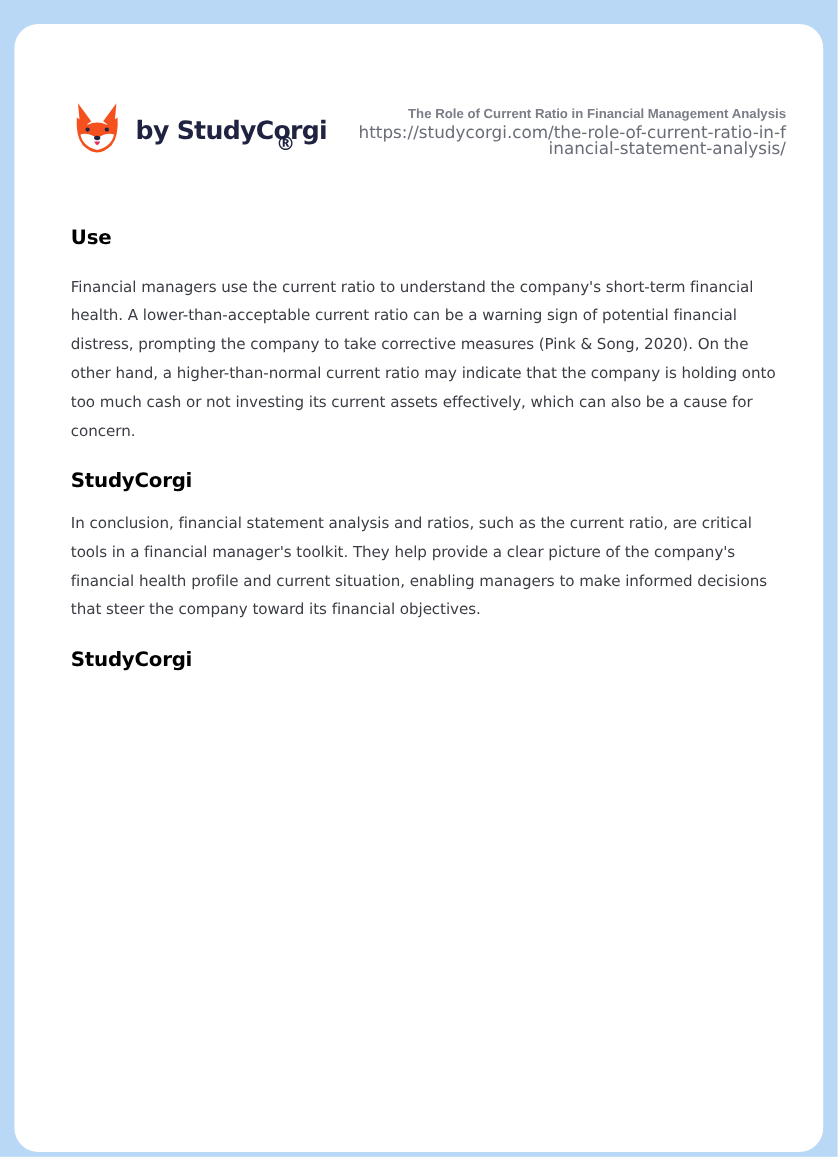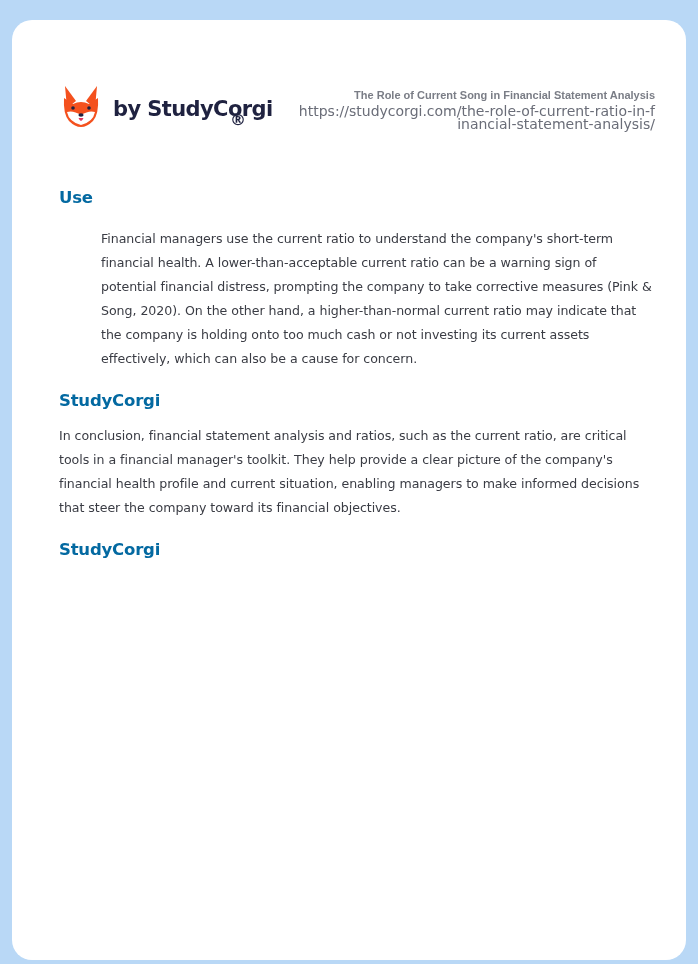--- a/index.html
+++ b/index.html
@@ -68,33 +68,33 @@
     .content {
       position: absolute;
       left: 47px; top: 166px;
       width: 596px;
     }
     h2 {
       margin: 0;
       font-family: "DejaVu Sans", sans-serif;
       font-weight: bold;
       font-size: 16.5px;
-      color: #0369a1;
+      color: #000000;
       letter-spacing: -0.2px;
     }
     p {
       margin: 0;
       font-family: "DejaVu Sans", sans-serif;
       font-size: 12.6px;
       line-height: 24px;
       color: #3a3c44;
       letter-spacing: -0.05px;
     }
     .sec-use h2 { height: 24px; line-height: 24px; }
-    .sec-use p { margin-top: 17px; margin-left: 42px; }
+    .sec-use p { margin-top: 17px; }
     .sec-conc { margin-top: 17px; }
     .sec-conc h2, .sec-ref h2 { height: 26px; line-height: 26px; }
     .sec-conc p, .sec-ref p { margin-top: 10px; }
     .sec-ref { margin-top: 17px; }
     em { font-style: italic; }
   </style>
 </head>
 <body>
 
 <div class="card">
@@ -114,21 +114,21 @@
 
         <ellipse cx="20" cy="31" rx="2.6" ry="1.8" fill="#1f2240"></ellipse>
 
         <path d="M17.5 34 Q20 40 22.5 34 Z" fill="#e0325a"></path>
       </svg>
       <span class="logo-text">by StudyCorgi</span>
     </div>
     <span class="logo-reg">®</span>
 
     <div class="meta">
-      <div class="meta-title">The Role of Current Song in Financial Statement Analysis</div>
+      <div class="meta-title">The Role of Current Ratio in Financial Management Analysis</div>
       <div class="meta-url">https://studycorgi.com/the-role-of-current-ratio-in-financial-statement-analysis/</div>
     </div>
   </div>
 
   <div class="content">
     <section class="sec-use">
       <h2>Use</h2>
       <p>Financial managers use the current ratio to understand the company's short-term financial health. A lower-than-acceptable current ratio can be a warning sign of potential financial distress, prompting the company to take corrective measures (Pink &amp; Song, 2020). On the other hand, a higher-than-normal current ratio may indicate that the company is holding onto too much cash or not investing its current assets effectively, which can also be a cause for concern.</p>
     </section>
 

